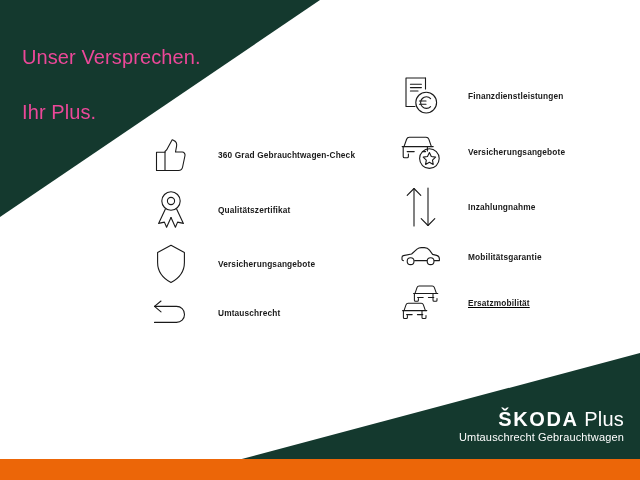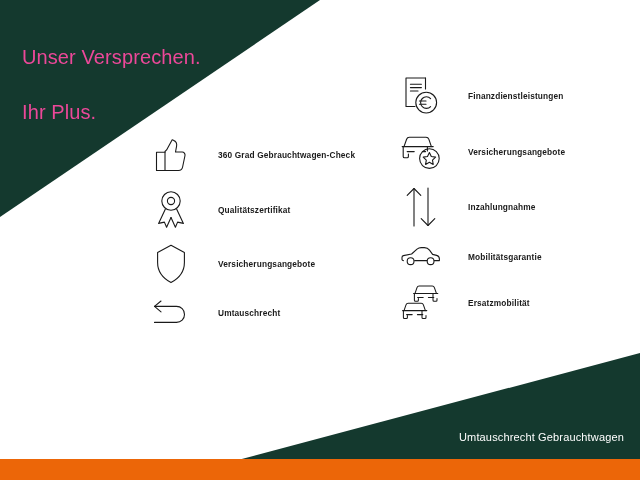--- a/index.html
+++ b/index.html
@@ -55,21 +55,21 @@
   .col-left .row.r3{height:55px;}
   .col-left .row.r4{height:52px;}
   .col-left .row.r5{height:44px;}
 
   
   .col-right .row{height:55px;}
   .col-right .row.q1{height:56px;}
   .col-right .row.q2{height:56px;}
   .col-right .row.q3{height:53px;}
   .col-right .row.q4{height:48px;}
-  .col-right .row.q5{height:44px;}
+  .col-right .row.q5{height:44px;text-decoration:underline;}
 
   
   .logo{
     position:absolute;right:16px;bottom:36px;
     text-align:right;color:#ffffff;
   }
   .logo-main{
     font-size:20px;font-weight:400;letter-spacing:.2px;line-height:1.1;
     white-space:nowrap;
   }
@@ -225,16 +225,19 @@
             <path d="M18.4 31.6 L23.8 31.6"></path>
           </g>
         </svg>
       </span>
       <span class="lbl">Ersatzmobilität</span>
     </div>
 
   </div>
 
   <div class="logo">
+    <div class="logo-main">
+      <span class="logo-skoda">ŠKODA</span><span>&nbsp;</span><span class="logo-plus">Plus</span>
+    </div>
     <div class="logo-sub">Umtauschrecht Gebrauchtwagen</div>
   </div>
 
 </div>
 
 </body></html>

